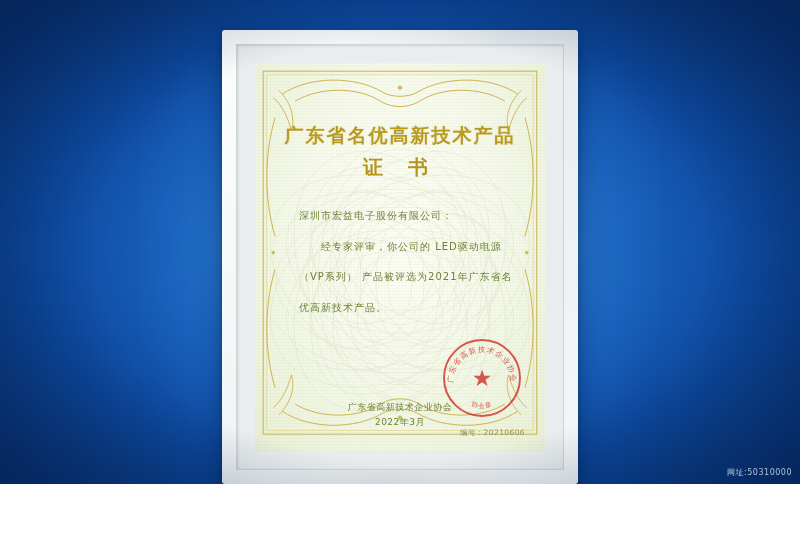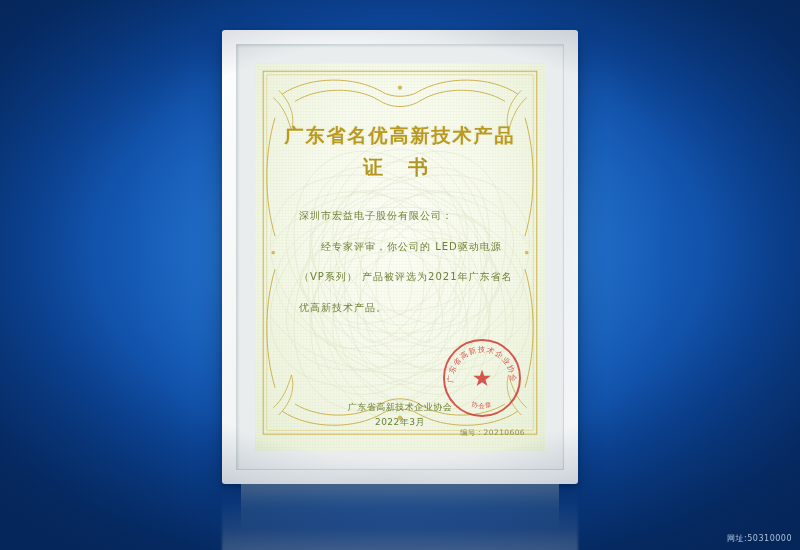--- a/index.html
+++ b/index.html
@@ -9,21 +9,21 @@
   body {
     width: 800px;
     height: 550px;
     overflow: hidden;
     font-family: "DejaVu Sans", sans-serif;
   }
 
   #scene {
     position: relative;
     width: 800px;
-    height: 550px;
+    height: 484px;
     background:
       radial-gradient(ellipse 520px 330px at 400px 250px,
         #2e7fd4 0%, #1f6ec8 28%, #1459b4 52%, #0c4496 74%, #073272 100%);
     overflow: hidden;
   }
 
   
   #scene .bg-glow {
     position: absolute;
     left: 140px;

